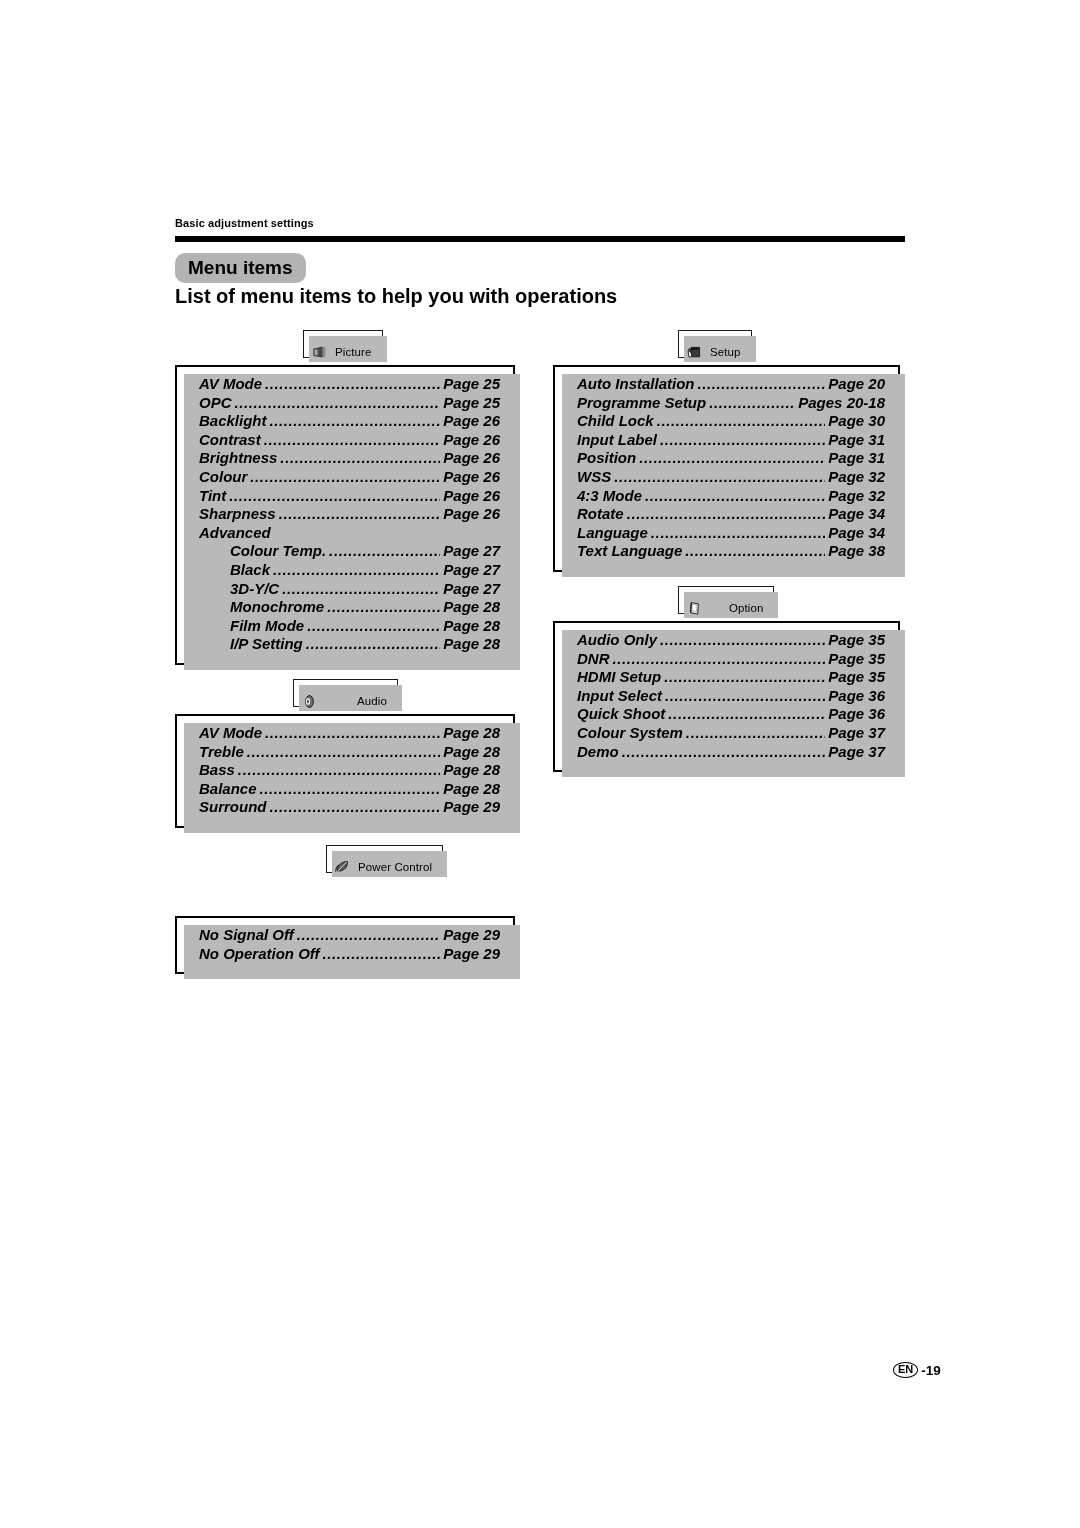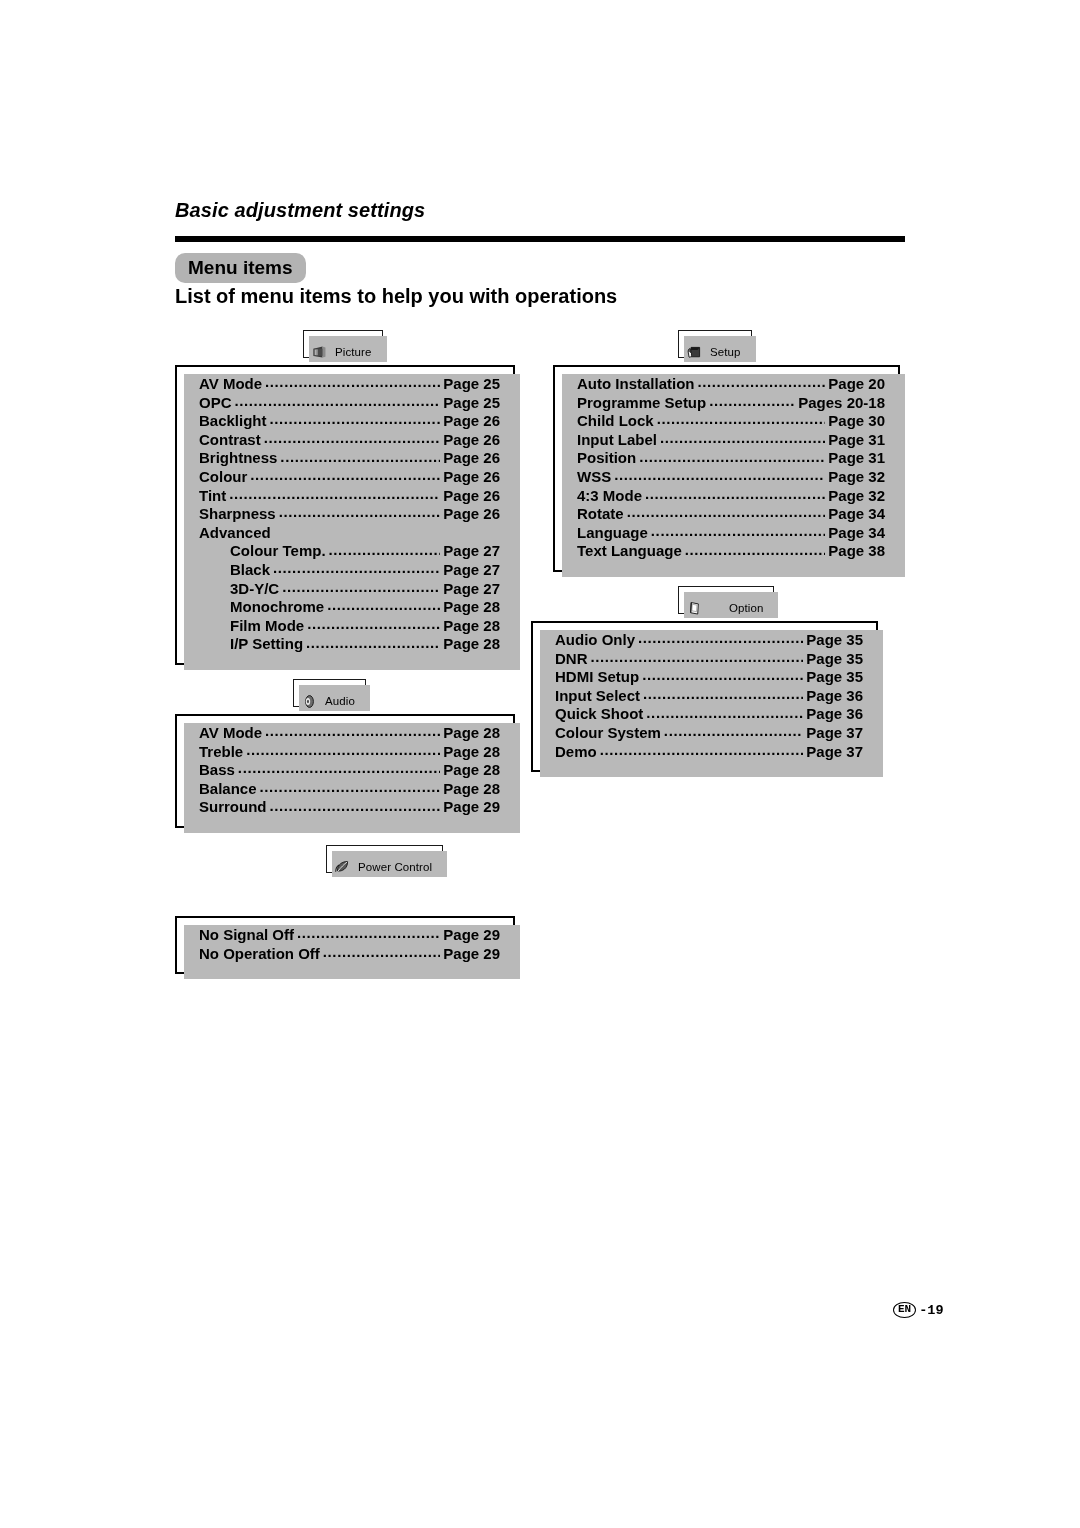--- a/index.html
+++ b/index.html
@@ -20,25 +20,24 @@
     position: absolute;
     left: 0; top: 0;
     width: 1080px;
     height: 1528px;
   }
 
   
   .running-head {
     position: absolute;
     left: 175px;
-    top: 199px;
-    font-size: 20px;
+    top: 217px;
+    font-size: 11px;
     font-weight: bold;
     letter-spacing: 0.1px;
-    font-style: italic;
   }
   .head-rule {
     position: absolute;
     left: 175px;
     top: 236px;
     width: 730px;
     height: 6px;
     background: #000000;
   }
   .section-badge {
@@ -111,25 +110,26 @@
     left: 7px;
     top: 7px;
     right: -7px;
     bottom: -7px;
     background: #b9b9b9;
     z-index: -1;
   }
 
   .menu-row {
     display: flex;
-    align-items: center;
+    align-items: flex-end;
     font-size: 15px;
     font-weight: bold;
     line-height: 18.6px;
     white-space: nowrap;
+    font-style: italic;
   }
   .menu-row.indent {
     padding-left: 31px;
   }
   .menu-row .item-name {
     flex: 0 0 auto;
   }
   .menu-row .leader {
     flex: 1 1 auto;
     overflow: hidden;
@@ -150,26 +150,25 @@
     flex: 0 0 auto;
     text-align: right;
     padding-left: 2px;
   }
   .menu-row.no-leader .leader::before { content: ""; }
 
   
   .footer {
     position: absolute;
     left: 893px;
-    top: 1302px;
+    top: 1362px;
     display: flex;
     align-items: center;
     font-size: 13.5px;
     font-weight: bold;
-    font-family: Liberation Mono, monospace;
   }
   .footer .lang-chip {
     border: 1.6px solid #000000;
     border-radius: 50%/50%;
     padding: 0px 4px 1px 4px;
     font-size: 11px;
     font-weight: bold;
     line-height: 13px;
     margin-right: 3px;
   }
@@ -265,21 +264,21 @@
           <span class="item-name">Film Mode</span>
           <span class="leader"></span>
           <span class="page-ref">Page 28</span>
         </div>
         <div class="menu-row indent">
           <span class="item-name">I/P Setting</span>
           <span class="leader"></span>
           <span class="page-ref">Page 28</span>
         </div>
       </div>
-      <div class="tab" style="left: 293px; top: 679px;">
+      <div class="tab" style="left: 293px; top: 679px; gap: 32px;">
         <span class="tab-icon"><svg viewBox="0 0 20 20" width="17" height="17">
             <ellipse cx="10" cy="10" rx="4.6" ry="7" fill="#6b6b6b" stroke="#1a1a1a" stroke-width="1.1"></ellipse>
             <ellipse cx="8.2" cy="10" rx="2.6" ry="4.2" fill="#e8e8e8"></ellipse>
             <ellipse cx="8.2" cy="10" rx="1.2" ry="2" fill="#4a4a4a"></ellipse>
           </svg></span>
         <span class="tab-label">Audio</span>
       </div>
       <div class="menu-box" style="left: 175px; top: 714px; width: 340px;">
         <div class="menu-row">
           <span class="item-name">AV Mode</span>
@@ -389,21 +388,21 @@
         </div>
       </div>
       <div class="tab" style="left: 678px; top: 586px; gap: 19px;">
         <span class="tab-icon"><svg viewBox="0 0 20 20" width="17" height="17">
             <polygon points="6.2,3 14.5,4.6 13.8,16.5 5.5,15" fill="#f4f4f4" stroke="#1a1a1a" stroke-width="1.1"></polygon>
             <polygon points="7.4,5 12.9,6 12.4,13.6 6.9,12.7" fill="#ffffff" stroke="#8a8a8a" stroke-width="0.8"></polygon>
             <line x1="6.2" y1="3" x2="5.5" y2="15" stroke="#1a1a1a" stroke-width="1.3"></line>
           </svg></span>
         <span class="tab-label">Option</span>
       </div>
-      <div class="menu-box" style="left: 531px; top: 621px; width: 347px;">
+      <div class="menu-box" style="left: 553px; top: 621px; width: 347px;">
         <div class="menu-row">
           <span class="item-name">Audio Only</span>
           <span class="leader"></span>
           <span class="page-ref">Page 35</span>
         </div>
         <div class="menu-row">
           <span class="item-name">DNR</span>
           <span class="leader"></span>
           <span class="page-ref">Page 35</span>
         </div>

